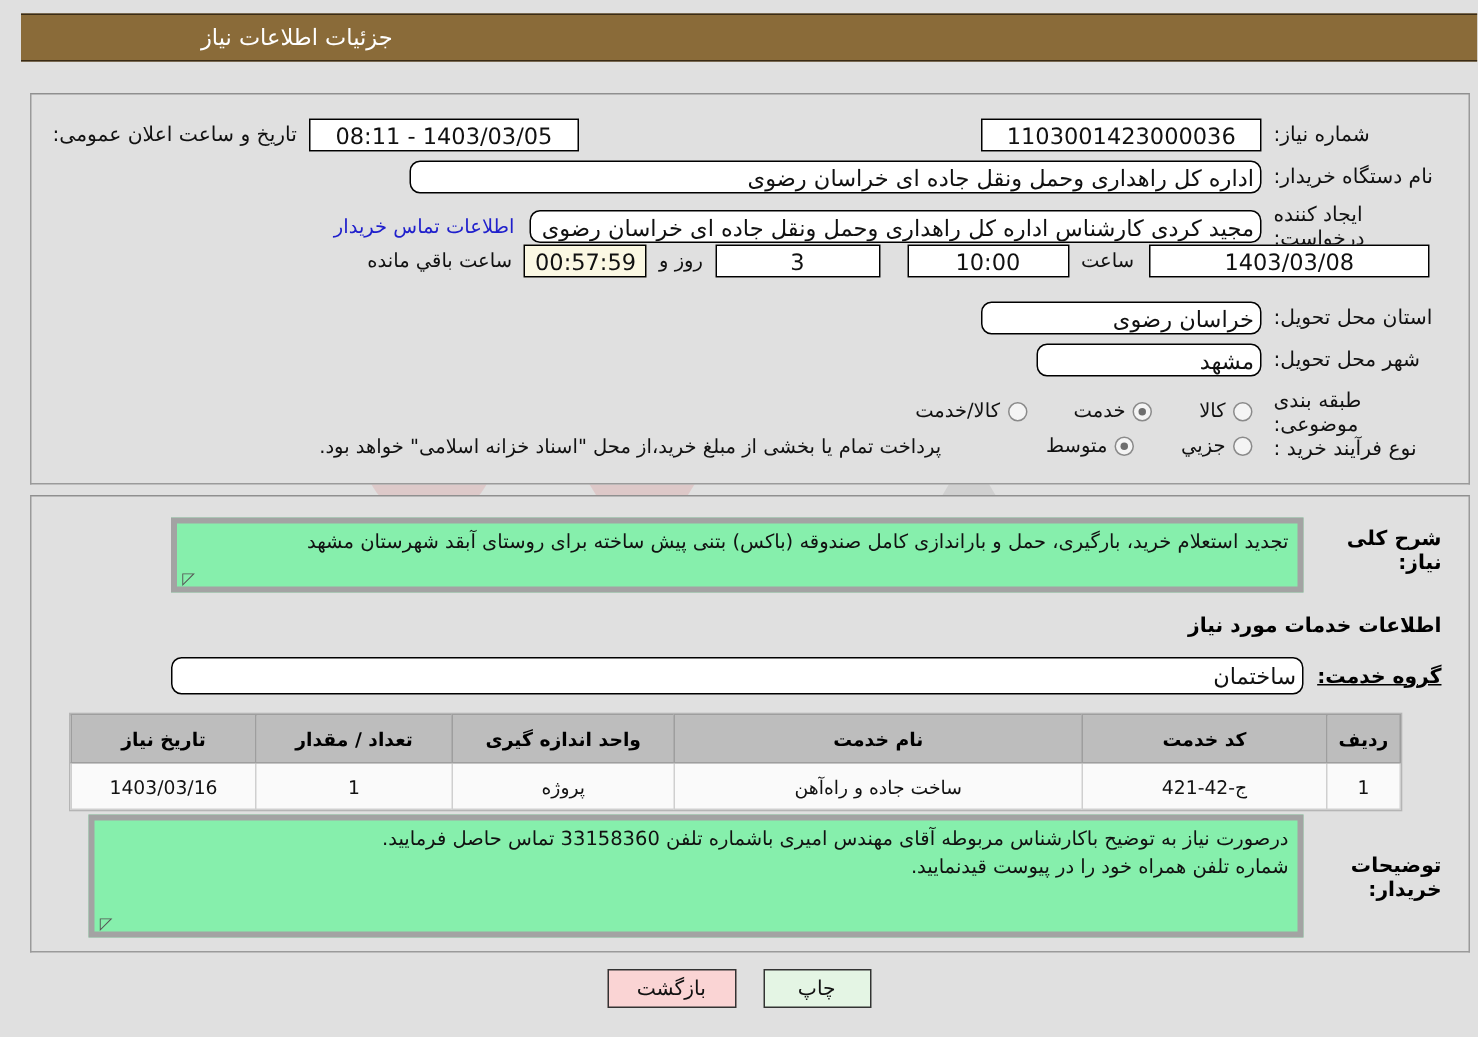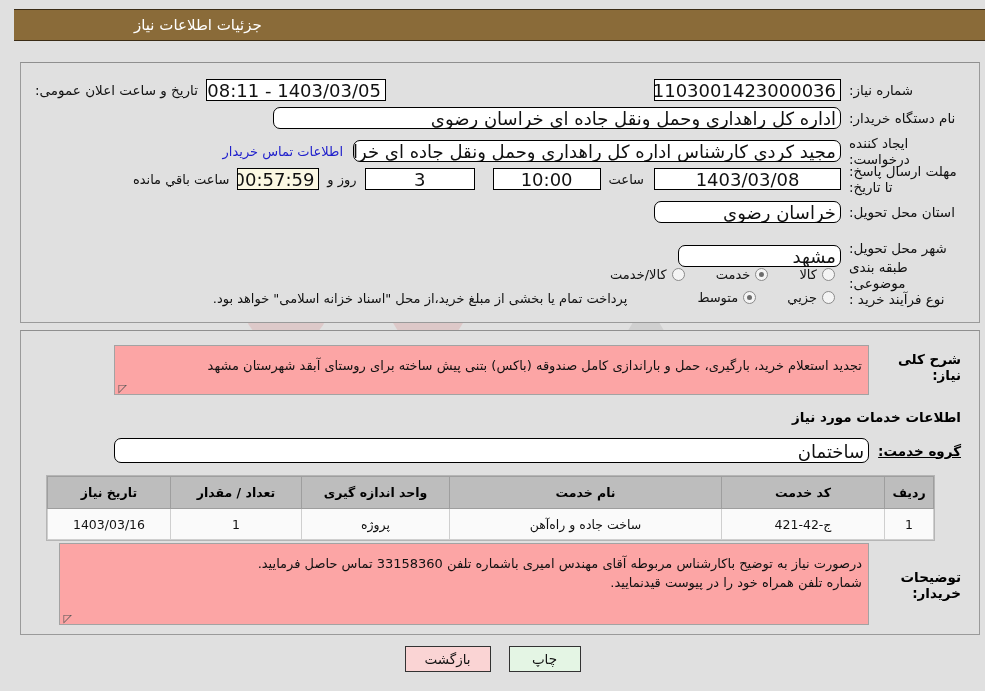--- a/index.html
+++ b/index.html
@@ -134,21 +134,21 @@
   }
   .lbl-b {
     font-size: 13.5px;
     color: #000;
     font-weight: bold;
   }
   .fld {
     background: #ffffff;
     border: 1px solid #000;
     box-sizing: border-box;
-    font-size: 18px;
+    font-size: 15px;
     color: #111;
     padding: 1px 4px;
     height: 22px;
     line-height: 20px;
     overflow: hidden;
     white-space: nowrap;
   }
   .fld.center { text-align: center; }
   .fld.right  { text-align: right; border-radius: 7px; }
   .fld.cream  { background: #fbf8e3; }
@@ -184,26 +184,26 @@
     display: inline-flex;
     align-items: center;
     gap: 5px;
     font-size: 13px;
     color: #111;
     margin-left: 26px;
   }
 
   
   .tarea {
-    background: #fca5a5;
-    border: 1px solid #a3a3a3;
+    background: #86efac;
+    border: 4px solid #a3a3a3;
     box-sizing: border-box;
     font-size: 13px;
     color: #111;
-    padding: 10px 6px;
+    padding: 3px 6px;
     line-height: 19px;
     position: relative;
     overflow: hidden;
     text-align: right;
   }
   .tarea .grip {
     position: absolute;
     left: 3px;
     bottom: 1px;
     width: 9px;
@@ -307,38 +307,37 @@
       <div class="fld right" style="width:568px; margin-right:8px;">اداره کل راهداری وحمل ونقل جاده ای خراسان رضوی</div>
     </div>
 
     <div class="row" style="top:72px; right:18px;">
       <div class="lbl" style="width:112px;">ایجاد کننده درخواست:</div>
       <div class="fld right" style="width:488px; margin-right:8px;">مجید کردی کارشناس اداره کل راهداری وحمل ونقل جاده ای خراسان رضوی</div>
       <div class="link" style="margin-right:10px;">اطلاعات تماس خریدار</div>
     </div>
 
     <div class="row" style="top:100px; right:18px;">
-      <div class="lbl" style="width:112px;">مهلت ارسال پاسخ: تا تاریخ:</div>
       <div class="fld center" style="width:187px; margin-right:8px;">1403/03/08</div>
       <div class="small-lbl" style="margin-right:10px;">ساعت</div>
       <div class="fld center" style="width:108px; margin-right:8px;">10:00</div>
       <div class="fld center" style="width:110px; margin-right:18px;">3</div>
       <div class="small-lbl" style="margin-right:8px;">روز و</div>
       <div class="fld cream center" style="width:82px; margin-right:8px;">00:57:59</div>
       <div class="small-lbl" style="margin-right:8px;margin-left:48px;">ساعت باقي مانده</div>
     </div>
 
     <div class="row" style="top:138px; right:18px;">
       <div class="lbl" style="width:112px;">استان محل تحویل:</div>
       <div class="fld right" style="width:187px; margin-right:8px;">خراسان رضوی</div>
     </div>
 
     <div class="row" style="top:166px; right:18px;">
       <div class="lbl" style="width:112px;">شهر محل تحویل:</div>
-      <div class="fld right" style="width:163px; margin-right:8px;margin-top:16px;">مشهد</div>
+      <div class="fld right" style="width:150px; margin-right:8px;">مشهد</div>
     </div>
 
     <div class="row" style="top:196px; right:18px;">
       <div class="lbl" style="width:112px;">طبقه بندی موضوعی:</div>
       <div style="margin-right:14px;">
         <span class="radio-item">
           <span class="radio"></span>
           <span>کالا</span>
         </span>
         <span class="radio-item">

